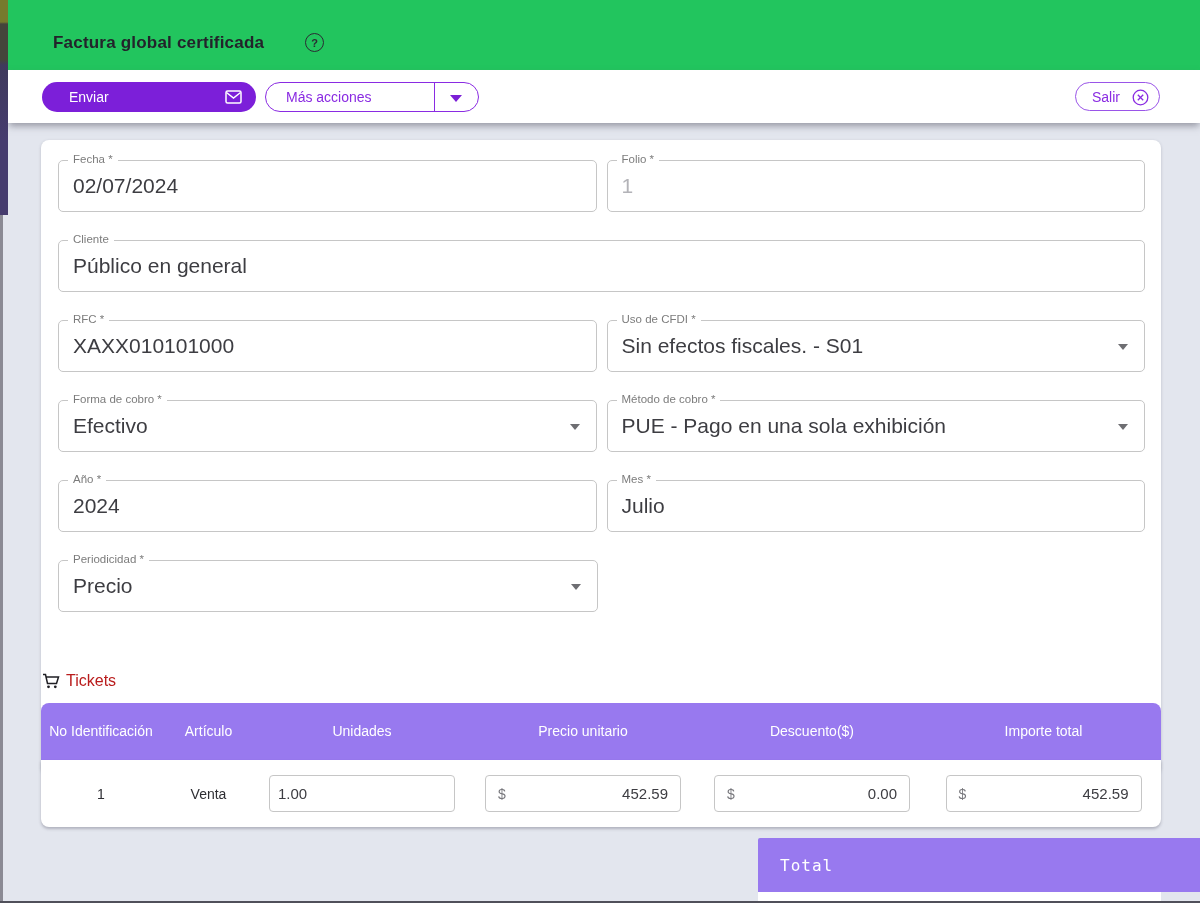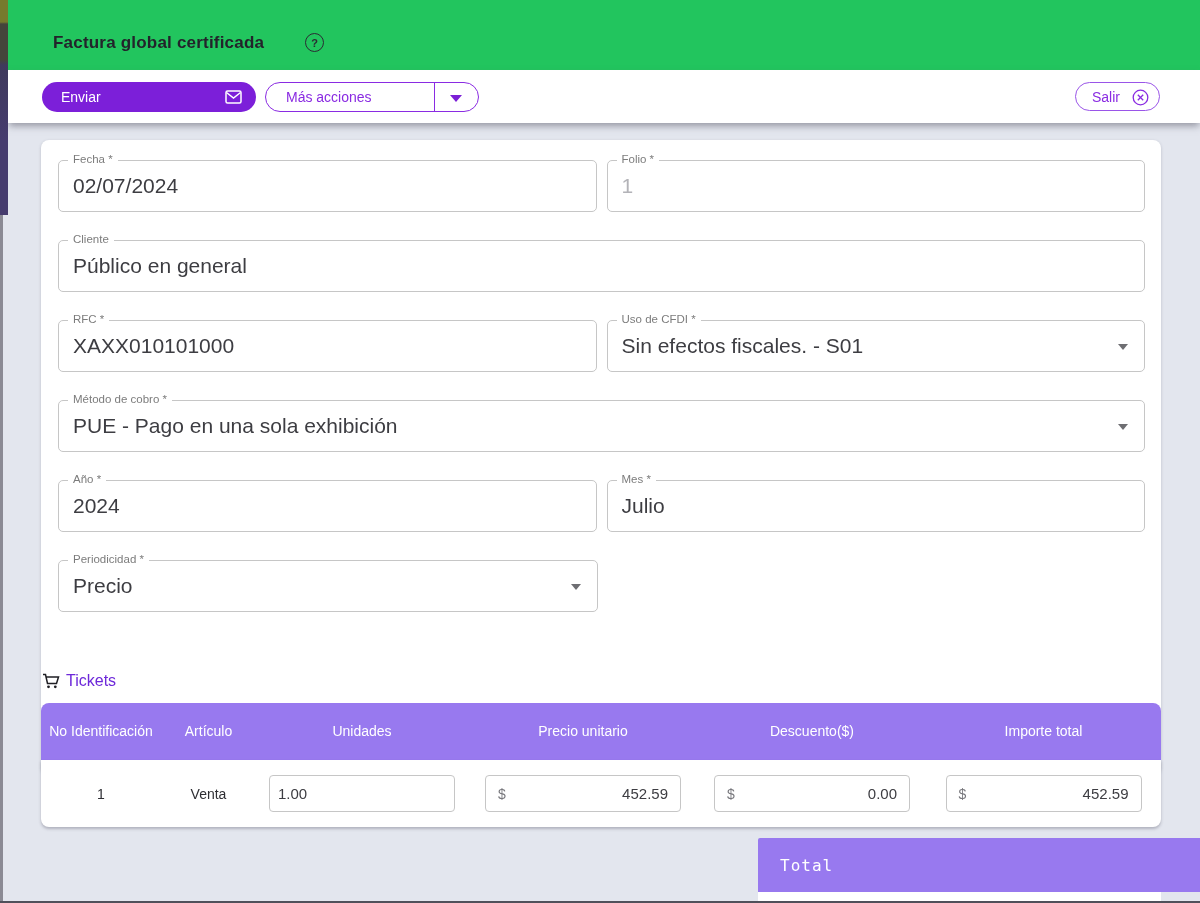--- a/index.html
+++ b/index.html
@@ -18,21 +18,21 @@
   .app-header { position:absolute; left:8px; top:0; width:1192px; height:70px; background:#22c55e; z-index:10; }
   .page-title { position:absolute; left:45px; top:33px; font-size:17px; font-weight:700; color:#23232b; letter-spacing:.2px; }
   .help-icon { position:absolute; left:297px; top:33px; width:19px; height:19px; border:1.7px solid #2b2b33; border-radius:50%;
     display:flex; align-items:center; justify-content:center; font-size:11px; font-weight:700; color:#2b2b33; cursor:pointer; }
 
   
   .toolbar { position:absolute; left:8px; top:70px; width:1192px; height:53px; background:#ffffff; z-index:20;
     box-shadow:0 4px 7px -1px rgba(85,85,100,.55); }
   .btn-send { position:absolute; left:34px; top:12px; width:214px; height:30px; border-radius:15px; background:#7c1fd9;
     color:#fff; font-size:14px; display:flex; align-items:center; cursor:pointer; }
-  .btn-send .lbl { margin-left:19px; }
+  .btn-send .lbl { margin-left:27px; }
   .btn-send svg { position:absolute; right:14px; top:8px; }
   .btn-more { position:absolute; left:257px; top:12px; width:214px; height:30px; border-radius:15px; border:1px solid #8a2be2;
     color:#8a2be2; font-size:14px; display:flex; align-items:center; cursor:pointer; background:#fff; }
   .btn-more .lbl { margin-left:20px; }
   .btn-more .divider { position:absolute; right:43px; top:0; height:100%; width:1px; background:#8a2be2; }
   .btn-more .caret { position:absolute; right:16px; top:12px; width:0; height:0;
     border-left:6px solid transparent; border-right:6px solid transparent; border-top:7px solid #7b1fd6; }
   .btn-exit { position:absolute; right:40px; top:12px; width:85px; height:29px; border-radius:15px; border:1px solid #9a55e8;
     color:#8a2be2; font-size:14px; display:flex; align-items:center; cursor:pointer; background:#fff; }
   .btn-exit .lbl { margin-left:16px; }
@@ -46,21 +46,21 @@
   .field .f-label { position:absolute; top:-8px; left:9px; font-size:11.5px; color:#7c7c7c; background:#fff; padding:0 5px; white-space:nowrap; }
   .field input, .field .f-value { width:100%; height:100%; border:none; outline:none; background:transparent;
     font-family:"Liberation Sans", sans-serif; font-size:21px; color:#3d3d42; padding:0 30px 0 14px; }
   .field .f-value { display:flex; align-items:center; cursor:pointer; }
   .field input::placeholder { color:#b3b3b8; }
   .field .caret { position:absolute; right:16px; top:23px; width:0; height:0;
     border-left:5px solid transparent; border-right:5px solid transparent; border-top:6px solid #6e6e72; }
   .half-spacer { flex:1; }
 
   
-  .tickets-title { position:absolute; left:42px; top:672px; display:flex; align-items:center; gap:6px; font-size:16px; color:#6d28d9; z-index:5; }
+  .tickets-title { position:absolute; left:42px; top:672px; display:flex; align-items:center; gap:6px; font-size:16px; color:#b91c1c; z-index:5; }
   .tickets-table { position:absolute; left:41px; top:703px; width:1120px; z-index:5; }
   .t-head { display:flex; background:#9879ef; color:#fff; border-radius:8px 8px 0 0; height:57px; align-items:center; font-size:14px; }
   .t-head .th { text-align:center; line-height:1.7; }
   .t-row { display:flex; background:#fff; height:67px; align-items:center; border-radius:0 0 8px 8px;
     box-shadow:0 2px 3px rgba(60,60,80,.3); font-size:14px; color:#2e2e33; }
   .t-row .td { display:flex; justify-content:center; align-items:center; }
   .c1 { width:120px; } .c2 { width:95px; } .c3 { width:212px; } .c4 { width:230px; } .c5 { width:228px; } .c6 { width:235px; }
   .cell-input { width:186px; height:37px; border:1px solid #c6c6c6; border-radius:4px; font-family:"Liberation Sans", sans-serif;
     font-size:15px; color:#3d3d42; padding:0 8px; outline:none; }
   .money-box { width:196px; height:37px; border:1px solid #c6c6c6; border-radius:4px; display:flex; align-items:center; background:#fff; }
@@ -132,20 +132,25 @@
         <input value="XAXX010101000" style="">
       </div>
       <div class="field">
         <span class="f-label">Uso de CFDI *</span>
         <div class="f-value">Sin efectos fiscales. - S01</div>
         <span class="caret"></span>
       </div>
     </div>
     <div class="f-row">
       <div class="field">
+        <span class="f-label">Forma de cobro *</span>
+        <div class="f-value">Efectivo</div>
+        <span class="caret"></span>
+      </div>
+      <div class="field">
         <span class="f-label">Método de cobro *</span>
         <div class="f-value">PUE - Pago en una sola exhibición</div>
         <span class="caret"></span>
       </div>
     </div>
     <div class="f-row">
       <div class="field">
         <span class="f-label">Año *</span>
         <input value="2024" style="">
       </div>

